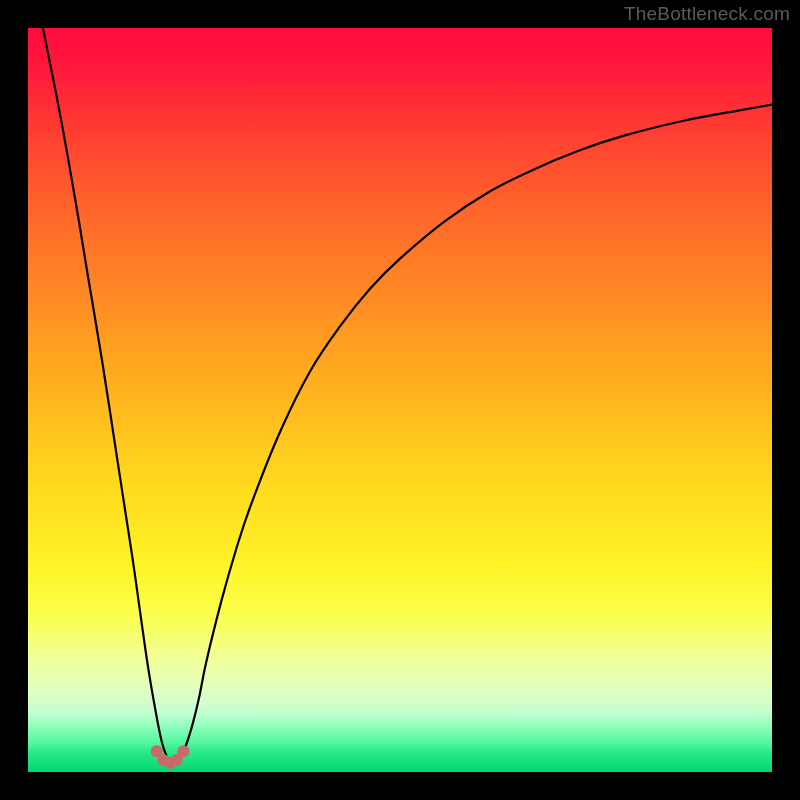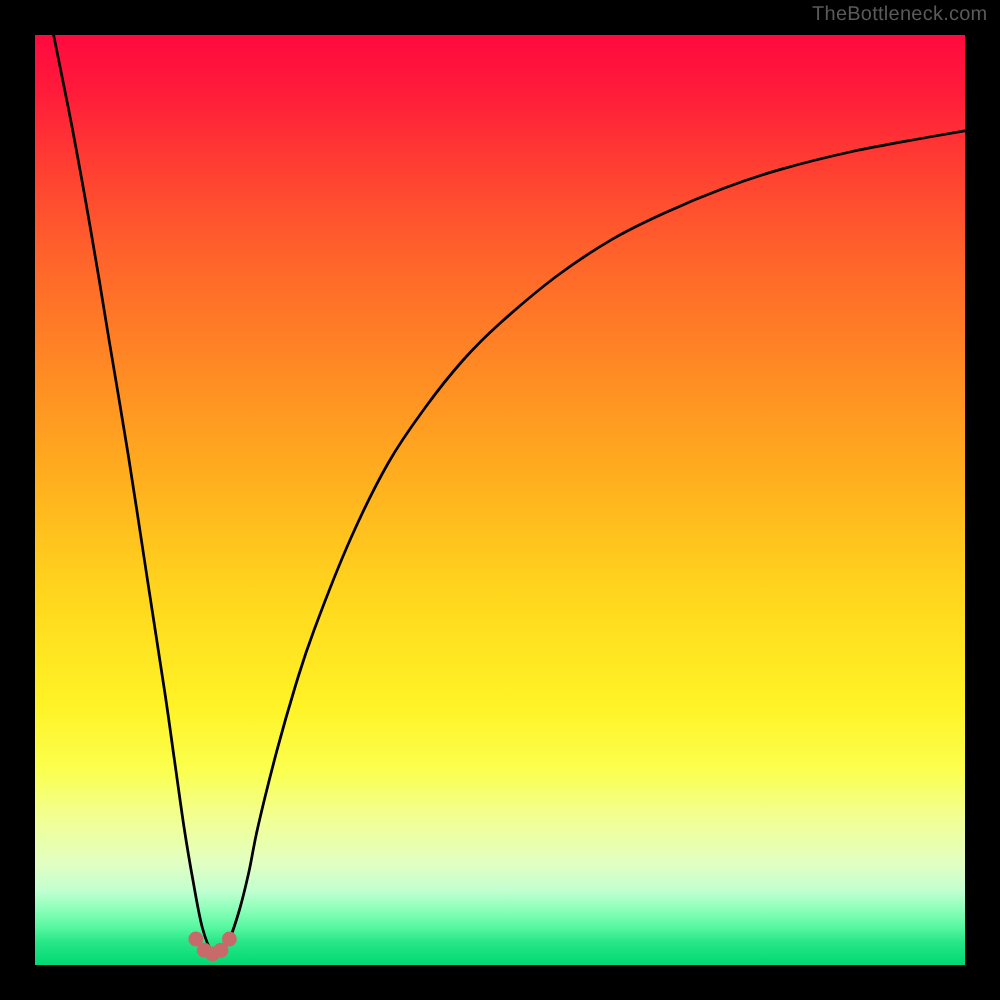--- a/index.html
+++ b/index.html
@@ -45,21 +45,21 @@
       #55f7a0 96%,
       #28e788 97.5%,
       #00d873 100%
     );
   }
   .watermark {
     position: absolute;
     top: 3px;
     right: 10px;
     color: #5a5a5a;
-    font-size: 16px;
+    font-size: 19px;
     font-weight: 400;
     letter-spacing: 0.2px;
   }
   svg.curve {
     position: absolute;
     inset: 0;
   }
   .dots circle {
     fill: #c86a6a;
   }

